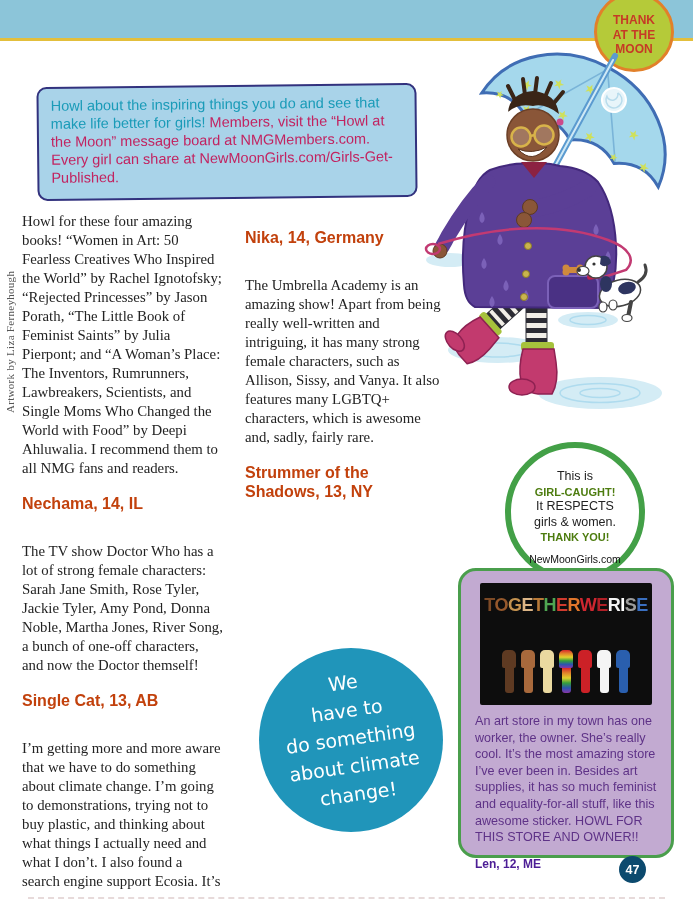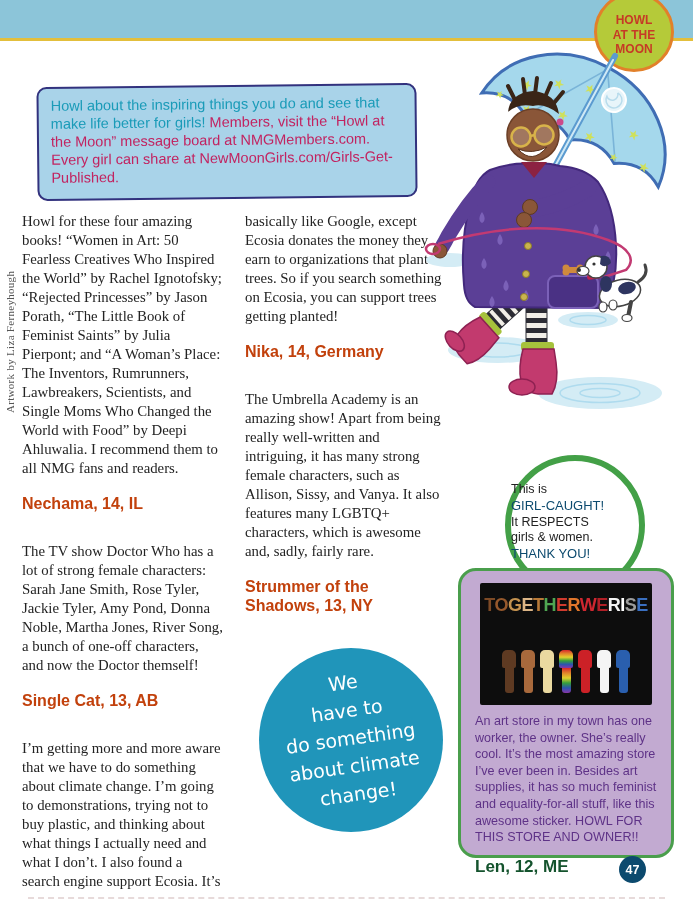--- a/index.html
+++ b/index.html
@@ -23,81 +23,80 @@
     font-family:"Liberation Serif",serif;font-size:11px;color:#555;letter-spacing:.3px;}
 
   .col{position:absolute;top:212px;}
   .col-left{left:22px;width:201px;}
   .col-mid{left:245px;width:197px;}
   .body-text{font-family:"Liberation Serif",serif;font-size:14.8px;line-height:19px;color:#232323;margin:0;}
   .sig{font-weight:bold;color:#c2410c;font-size:16px;line-height:19px;margin:16px 0 29px;}
 
   .illustration{position:absolute;left:420px;top:50px;width:273px;height:385px;}
 
-  .girlcaught{position:absolute;left:505px;top:455px;width:140px;height:140px;border-radius:50%;
-    background:#fff;border:6px solid #43a047;box-sizing:border-box;padding-top:21px;}
+  .girlcaught{position:absolute;left:505px;top:442px;width:140px;height:140px;border-radius:50%;
+    background:#fff;border:6px solid #43a047;box-sizing:border-box;text-align:center;padding-top:21px;}
   .gc-black{color:#222;font-size:12.5px;line-height:1.25;}
-  .gc-green{color:#0c4a6e;font-size:13px;font-weight:normal;line-height:1.3;}
+  .gc-green{color:#4d7c0f;font-size:11px;font-weight:bold;line-height:1.3;}
   .gc-site{color:#111;font-size:10.5px;font-weight:normal;margin-top:9px;}
 
   .climate-circle{position:absolute;left:259px;top:648px;width:184px;height:184px;border-radius:50%;
     background:#2095ba;display:flex;align-items:center;justify-content:center;}
   .climate-text{transform:rotate(-8deg);color:#fff;text-align:center;
     font-family:"DejaVu Sans",sans-serif;font-size:19px;line-height:28px;margin-top:-4px;}
 
   .sticker-box{position:absolute;left:458px;top:568px;width:216px;height:290px;box-sizing:border-box;
     background:#c2aad1;border:3px solid #4a9e4c;border-radius:18px;padding:10px 14px 0;}
   .sticker-image{width:172px;height:122px;margin:2px auto 8px;background:#0d0d0d;border-radius:2px;
     display:flex;flex-direction:column;align-items:center;justify-content:center;gap:28px;}
   .sticker-title{font-weight:bold;font-size:18px;letter-spacing:-0.5px;line-height:1;white-space:nowrap;}
   .fists-row{display:flex;gap:5px;margin-top:8px;}
   .fist .hand{width:14px;height:18px;border-radius:5px 5px 2px 2px;background:var(--fc,#999);}
   .fist .arm{width:9px;height:25px;margin:0 auto;background:var(--fc,#999);border-radius:0 0 3px 3px;}
   .fist.rainbow .hand,.fist.rainbow .arm{background:linear-gradient(180deg,#d8262c,#e2842b,#e3cf2d,#35a03a,#2b54b0,#8a35a8);}
   .sticker-body{color:#5e3287;font-size:12.6px;line-height:1.32;}
-  .sticker-sig{color:#14532d;font-weight:bold;font-size:17px;margin-top:11px;}
+  .sticker-sig{color:#4c1d95;font-weight:bold;font-size:12px;margin-top:11px;}
 
   .page-num{position:absolute;left:619px;top:856px;width:27px;height:27px;border-radius:50%;
     background:#0c4a6e;color:#fff;font-weight:bold;font-size:12.5px;
     display:flex;align-items:center;justify-content:center;}
 
   .bottom-dashes{position:absolute;bottom:1px;left:28px;right:28px;border-bottom:2px dashed #e7dada;}
 </style>
 </head>
 <body>
 
 <div class="page">
 
   <div class="top-band"></div>
   <div class="gold-line"></div>
 
   <div class="howl-badge">
     <div class="howl-badge-lines">
-      <div>HOWL</div>
+      <div>THANK</div>
       <div>AT THE</div>
       <div>MOON</div>
     </div>
   </div>
 
   <div class="info-box">
     <span class="info-intro">Howl about the inspiring things you do and see that make life better for girls! </span><span class="info-cta">Members, visit the “Howl at the Moon” message board at NMGMembers.com. Every girl can share at NewMoonGirls.com/Girls-Get-Published.</span>
   </div>
 
   <div class="artwork-credit">Artwork by Liza Ferneyhough</div>
 
   <div class="col col-left">
     <p class="body-text">Howl for these four amazing books! “Women in Art: 50 Fearless Creatives Who Inspired the World” by Rachel Ignotofsky; “Rejected Princesses” by Jason Porath, “The Little Book of Feminist Saints” by Julia Pierpont; and “A Woman’s Place: The Inventors, Rumrunners, Lawbreakers, Scientists, and Single Moms Who Changed the World with Food” by Deepi Ahluwalia. I recommend them to all NMG fans and readers.</p>
     <div class="sig">Nechama, 14, IL</div>
     <p class="body-text">The TV show Doctor Who has a lot of strong female characters: Sarah Jane Smith, Rose Tyler, Jackie Tyler, Amy Pond, Donna Noble, Martha Jones, River Song, a bunch of one-off characters, and now the Doctor themself!</p>
     <div class="sig">Single Cat, 13, AB</div>
     <p class="body-text">I’m getting more and more aware that we have to do something about climate change. I’m going to demonstrations, trying not to buy plastic, and thinking about what things I actually need and what I don’t. I also found a search engine support Ecosia. It’s</p>
   </div>
 
   <div class="col col-mid">
-    <p class="body-text">basically like Google, except Ecosia donates the money they earn to organizations that plant trees. So if you search something on Ecosia, you can support trees getting planted!</p>
     <div class="sig">Nika, 14, Germany</div>
     <p class="body-text">The Umbrella Academy is an amazing show! Apart from being really well-written and intriguing, it has many strong female characters, such as Allison, Sissy, and Vanya. It also features many LGBTQ+ characters, which is awesome and, sadly, fairly rare.</p>
     <div class="sig">Strummer of the Shadows, 13, NY</div>
   </div>
 
   <svg class="illustration" viewBox="0 0 273 385" xmlns="http://www.w3.org/2000/svg">
 
     <g>
       <ellipse cx="30" cy="210" rx="24" ry="7" fill="#d4ecf5"></ellipse>
       <ellipse cx="168" cy="270" rx="30" ry="8" fill="#d4ecf5"></ellipse>

